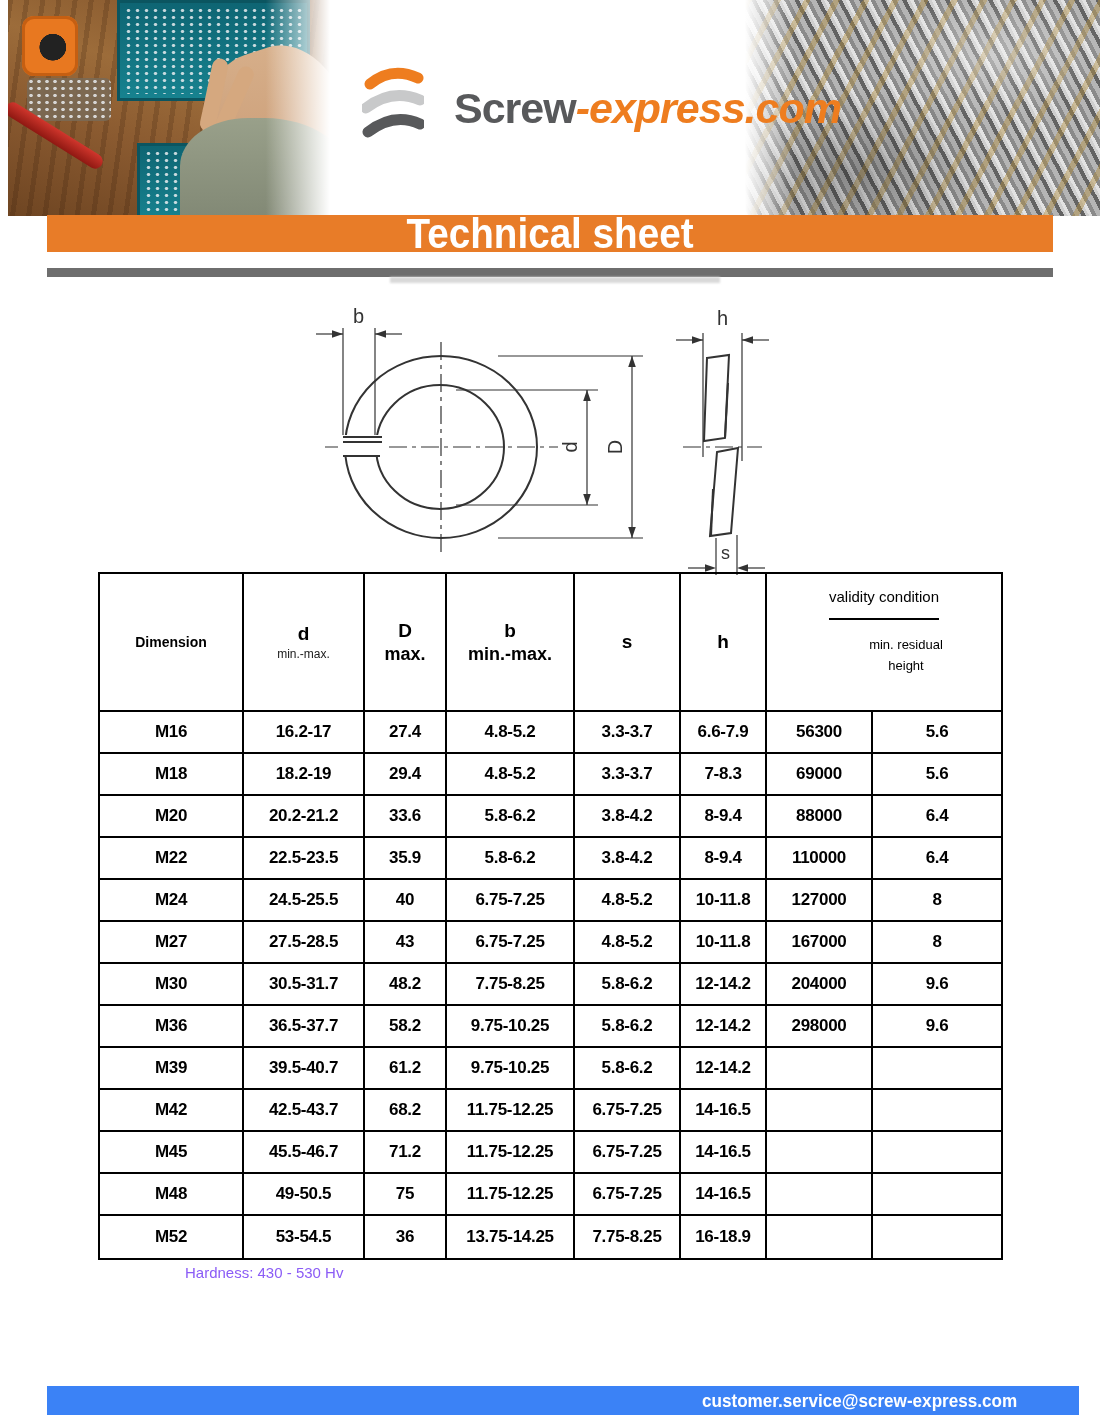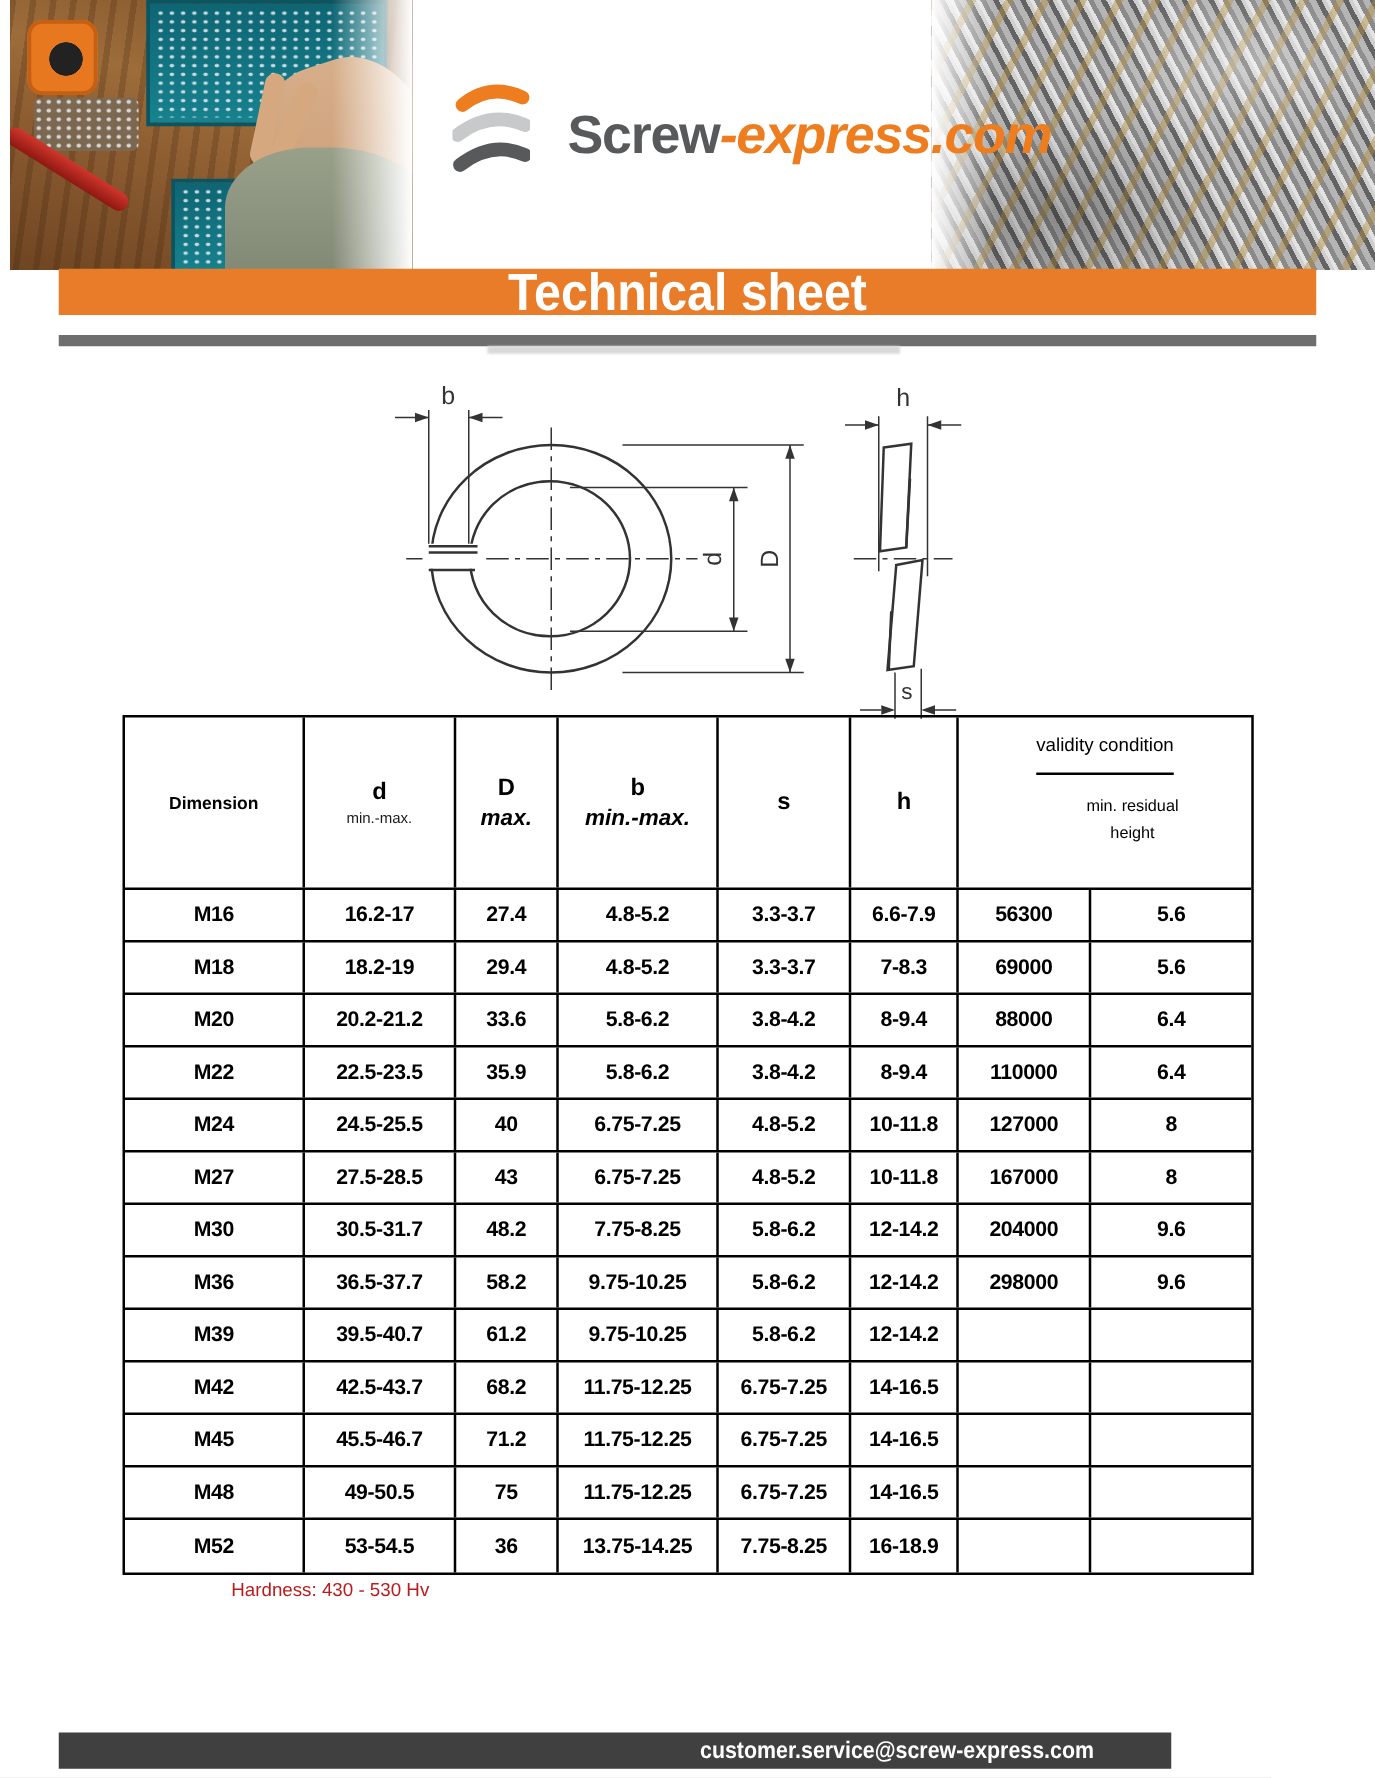--- a/index.html
+++ b/index.html
@@ -63,39 +63,39 @@
   
   .spec-table{position:absolute;left:98px;top:572px;width:905px;border:2px solid #000;box-sizing:border-box;color:#000;}
   .thead{display:flex;height:138px;border-bottom:2px solid #000;box-sizing:border-box;}
   .hc{display:flex;flex-direction:column;align-items:center;justify-content:center;
       border-right:2px solid #000;box-sizing:border-box;text-align:center;}
   .c0{width:144px}.c1{width:121px}.c2{width:82px}.c3{width:128px}
   .c4{width:106px}.c5{width:86px}.c6{width:106px}.c7{width:128px}
   .h-main{font-size:19px;font-weight:700;letter-spacing:-.3px;}
   .h-dim{font-size:14px;font-weight:700;}
   .h-sub-small{font-size:12px;font-weight:400;margin-top:2px;color:#1a1a1a;}
-  .h-sub-bold{font-size:18px;font-weight:700;margin-top:2px;font-style:italic;}
+  .h-sub-bold{font-size:18px;font-weight:700;margin-top:2px;}
   .validity-block{width:234px;display:flex;flex-direction:column;box-sizing:border-box;align-items:center;}
   .validity-top{height:46px;border-bottom:2px solid #000;box-sizing:border-box;
       display:flex;align-items:center;justify-content:center;font-size:15px;font-weight:400;}
   .validity-bottom{flex:1;display:flex;}
   .vb-cell{box-sizing:border-box;font-size:13px;font-weight:400;text-align:center;
       display:flex;flex-direction:column;align-items:center;padding-top:18px;line-height:21px;}
   .vb-load{width:106px;border-right:2px solid #000;}
   .vb-res{width:128px;padding-top:14px;margin-left:44px;}
   .trow{display:flex;height:42px;border-bottom:2px solid #000;box-sizing:border-box;}
   .trow:last-child{border-bottom:none;}
   .td{display:flex;align-items:center;justify-content:center;border-right:2px solid #000;
       box-sizing:border-box;font-size:17px;font-weight:700;letter-spacing:-.3px;}
   .td.c7{border-right:none;}
 
-  .note{position:absolute;left:185px;top:1264px;font-size:15px;color:#b91c1c;}
-
-  
-  .footer{position:absolute;left:47px;top:1386px;width:890px;height:29px;background:#404040;
+  .note{position:absolute;left:185px;top:1264px;font-size:15px;color:#8b5cf6;}
+
+  
+  .footer{position:absolute;left:47px;top:1386px;width:1032px;height:29px;background:#3b82f6;
     display:flex;align-items:center;justify-content:flex-end;padding-right:62px;box-sizing:border-box;}
   .footer span{display:inline-block;color:#fff;font-size:19px;font-weight:700;
     transform:scaleX(.9);transform-origin:100% 50%;}
 </style>
 </head>
 <body>
 
 <div class="page">
 
   <div class="photo photo-left">

